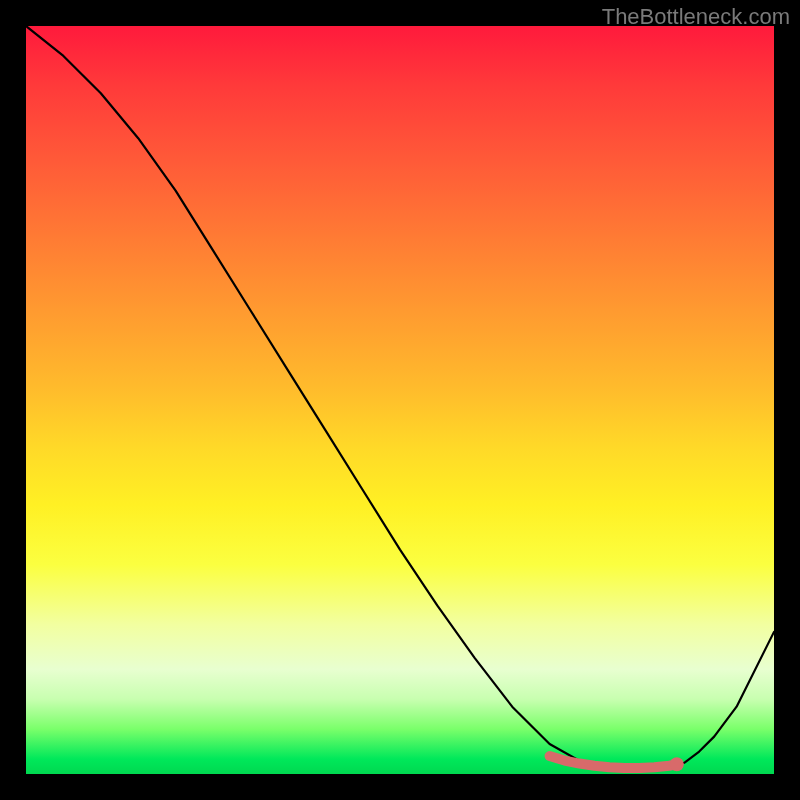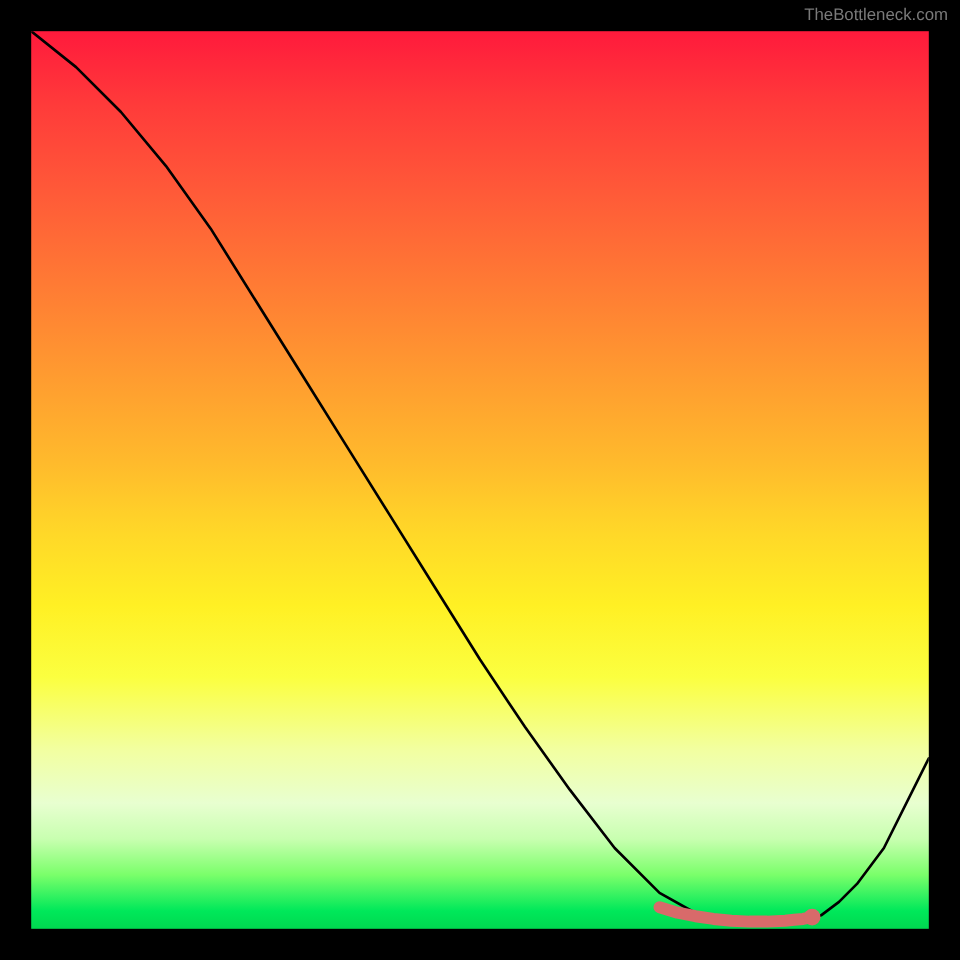--- a/index.html
+++ b/index.html
@@ -1,17 +1,17 @@
 <!DOCTYPE html>
 <html><head>
 <meta charset="utf-8">
 <style>
   * { margin: 0; padding: 0; box-sizing: border-box; }
   body { width: 800px; height: 800px; background: #000; position: relative; overflow: hidden; font-family: Arial, sans-serif; }
-  .watermark { position: absolute; top: 4px; right: 10px; color: #7a7a7a; font-size: 14px; font-weight: 500; z-index: 10; }
+  .watermark { position: absolute; top: 4px; right: 10px; color: #7a7a7a; font-size: 22px; font-weight: 500; z-index: 10; }
   .plot-wrap { position: absolute; top: 26px; left: 26px; width: 748px; height: 748px; background: #000; }
   .plot-area { position: absolute; inset: 0; }
   .gradient {
     position: absolute; inset: 0;
     background: linear-gradient(to bottom,
       #ff1a3c 0%,
       #ff3a3a 8%,
       #ff5a38 18%,
       #ff7a34 28%,
       #ff9a30 38%,

